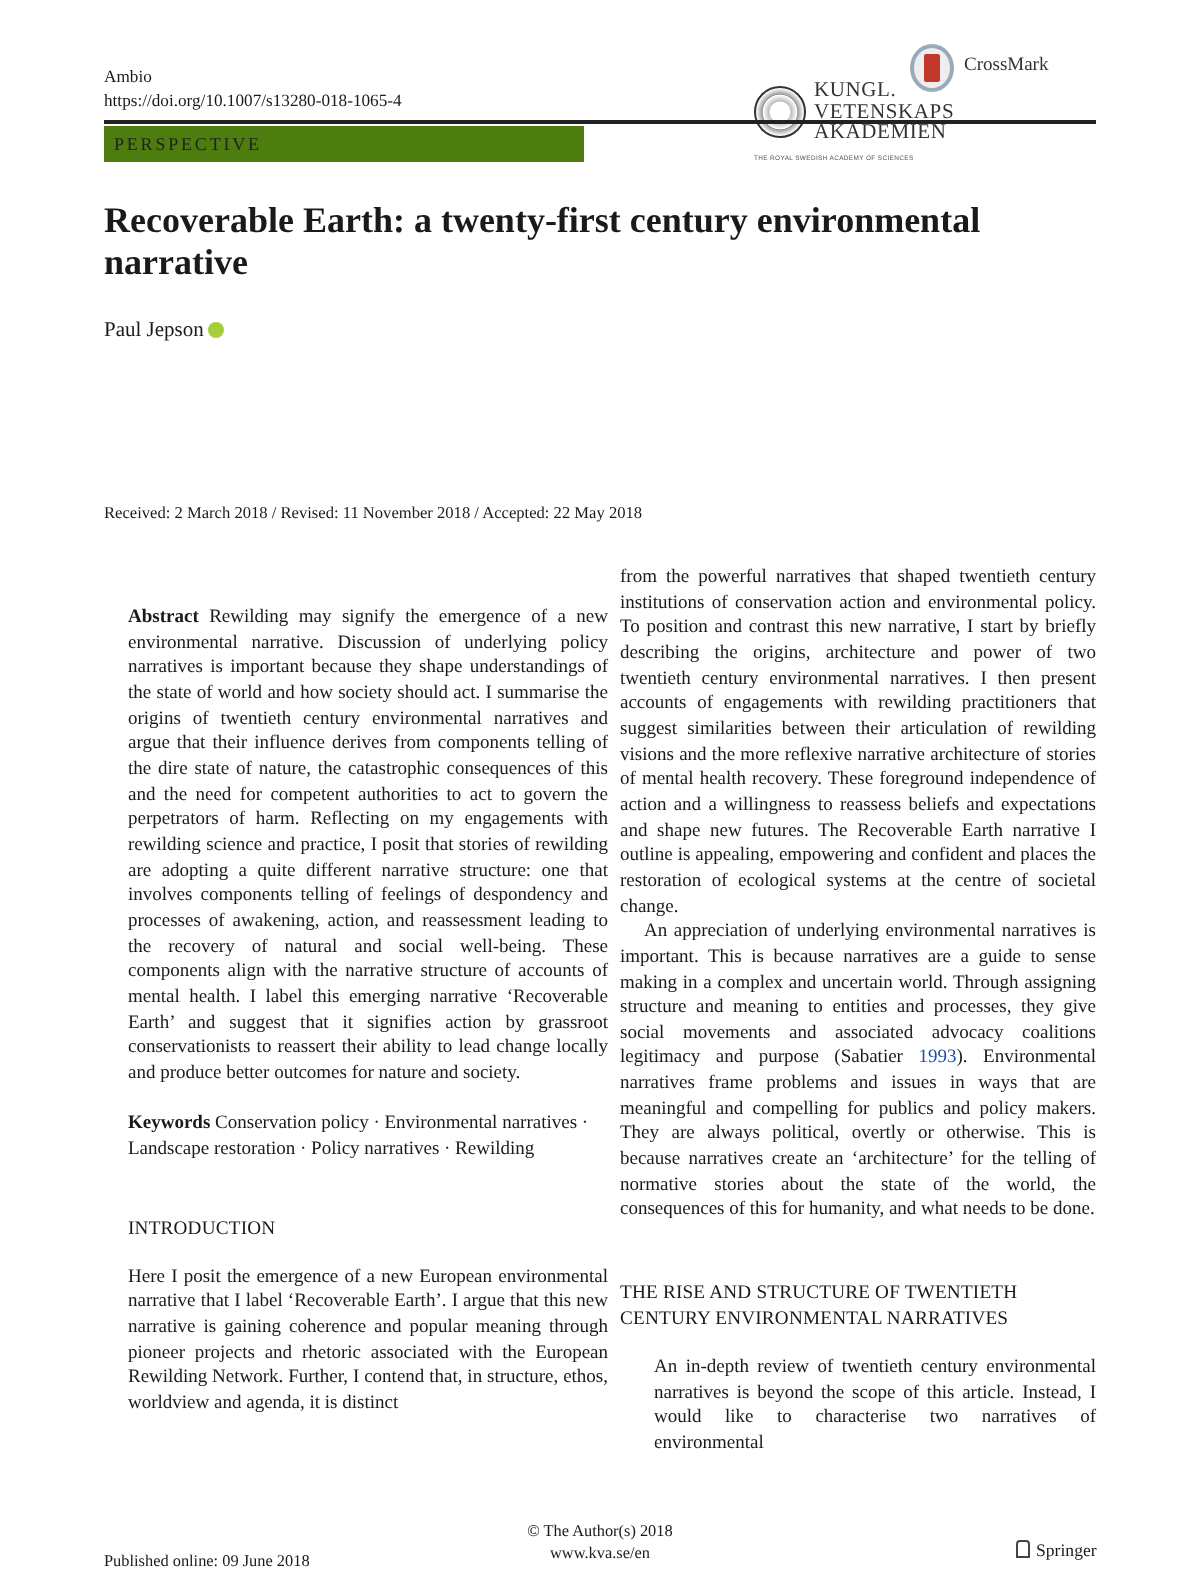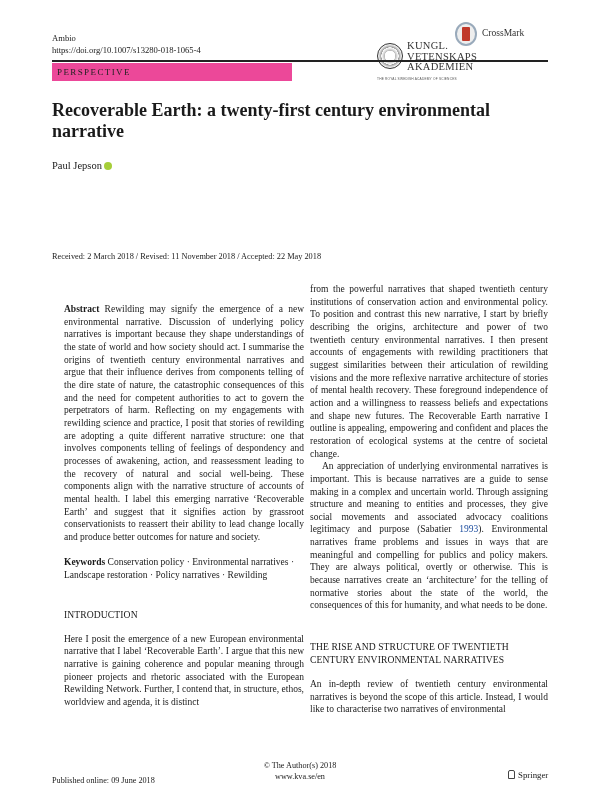--- a/index.html
+++ b/index.html
@@ -3,21 +3,21 @@
 <meta charset="utf-8">
 <style>
   html, body { margin: 0; padding: 0; background: #ffffff; }
   body {
     width: 600px; height: 797px; position: relative; overflow: hidden;
     font-family: "Liberation Serif", "DejaVu Serif", serif; color: #1a1a1a;
   }
   .abs { position: absolute; }
   .journal { left: 52px; top: 32px; font-size: 8.6px; line-height: 12px; }
   .rule { left: 52px; top: 60px; width: 496px; height: 1.5px; background: #222; }
-  .badge { left: 52px; top: 63px; width: 240px; height: 18px; background: #ec4899;
+  .badge { left: 52px; top: 63px; width: 240px; height: 18px; background: #4d7c0f;
            font-size: 9px; letter-spacing: 1.4px; line-height: 18px; padding-left: 5px; box-sizing: border-box; color: #222; }
   .kva { left: 377px; top: 9px; width: 110px; height: 44px; margin-top: 32px; }
   .kva-seal { position: absolute; left: 0; top: 2px; width: 26px; height: 26px; border-radius: 50%;
               border: 1.5px solid #333; box-sizing: border-box; background: radial-gradient(circle, #fff 30%, #bbb 32%, #fff 50%, #999 52%, #fff 70%); }
   .kva-text { position: absolute; left: 30px; top: 0; font-size: 10.5px; line-height: 10.5px; letter-spacing: 0.3px; color: #333; }
   .kva-sub { position: absolute; left: 0; top: 36px; font-size: 3.2px; letter-spacing: 0.2px; color: #555; font-family: "Liberation Sans", sans-serif; white-space: nowrap; }
   .crossmark { left: 455px; top: 22px; width: 70px; height: 26px; }
   .cm-icon { position: absolute; left: 0; top: 0; width: 22px; height: 24px; border-radius: 50%; border: 2px solid #9ab; box-sizing: border-box; background: #eee; }
   .cm-icon::after { content: ""; position: absolute; left: 5px; top: 3px; width: 8px; height: 14px; background: #c0392b; border-radius: 1px; }
   .cm-label { position: absolute; left: 27px; top: 6px; font-size: 9.5px; color: #333; }
@@ -74,21 +74,21 @@
   <p><b>Abstract</b> <span>Rewilding may signify the emergence of a new environmental narrative. Discussion of underlying policy narratives is important because they shape understandings of the state of world and how society should act. I summarise the origins of twentieth century environmental narratives and argue that their influence derives from components telling of the dire state of nature, the catastrophic consequences of this and the need for competent authorities to act to govern the perpetrators of harm. Reflecting on my engagements with rewilding science and practice, I posit that stories of rewilding are adopting a quite different narrative structure: one that involves components telling of feelings of despondency and processes of awakening, action, and reassessment leading to the recovery of natural and social well-being. These components align with the narrative structure of accounts of mental health. I label this emerging narrative ‘Recoverable Earth’ and suggest that it signifies action by grassroot conservationists to reassert their ability to lead change locally and produce better outcomes for nature and society.</span></p>
   <p class="kw" style="text-align:left;"><b>Keywords</b> <span>Conservation policy · Environmental narratives · Landscape restoration · Policy narratives · Rewilding</span></p>
   <p class="h-sec" style="margin-top:26px;">INTRODUCTION</p>
   <p style="margin-top:12px;">Here I posit the emergence of a new European environmental narrative that I label ‘Recoverable Earth’. I argue that this new narrative is gaining coherence and popular meaning through pioneer projects and rhetoric associated with the European Rewilding Network. Further, I contend that, in structure, ethos, worldview and agenda, it is distinct</p>
 </div>
 
 <div class="abs col right">
   <p>from the powerful narratives that shaped twentieth century institutions of conservation action and environmental policy. To position and contrast this new narrative, I start by briefly describing the origins, architecture and power of two twentieth century environmental narratives. I then present accounts of engagements with rewilding practitioners that suggest similarities between their articulation of rewilding visions and the more reflexive narrative architecture of stories of mental health recovery. These foreground independence of action and a willingness to reassess beliefs and expectations and shape new futures. The Recoverable Earth narrative I outline is appealing, empowering and confident and places the restoration of ecological systems at the centre of societal change.</p>
   <p class="indent"><span>An appreciation of underlying environmental narratives is important. This is because narratives are a guide to sense making in a complex and uncertain world. Through assigning structure and meaning to entities and processes, they give social movements and associated advocacy coalitions legitimacy and purpose (Sabatier </span><a class="cite">1993</a><span>). Environmental narratives frame problems and issues in ways that are meaningful and compelling for publics and policy makers. They are always political, overtly or otherwise. This is because narratives create an ‘architecture’ for the telling of normative stories about the state of the world, the consequences of this for humanity, and what needs to be done.</span></p>
   <p class="h-sec" style="margin-top:28px;">THE RISE AND STRUCTURE OF TWENTIETH CENTURY ENVIRONMENTAL NARRATIVES</p>
-  <p style="margin-top:12px;">An in-depth review of twentieth century environmental narratives is beyond the scope of this article. Instead, I would like to characterise two narratives of environmental</p>
+  <p style="margin-top:12px;margin-left:17px;">An in-depth review of twentieth century environmental narratives is beyond the scope of this article. Instead, I would like to characterise two narratives of environmental</p>
 </div>
 
 <div class="abs footer-left">Published online: 09 June 2018</div>
 <div class="abs footer-center">
   <div>© The Author(s) 2018</div>
   <div>www.kva.se/en</div>
 </div>
 <div class="abs springer">
   <span class="springer-icon"></span><span>Springer</span>
 </div>

